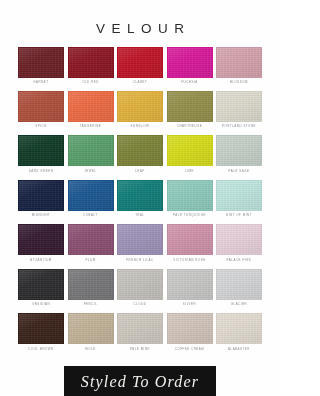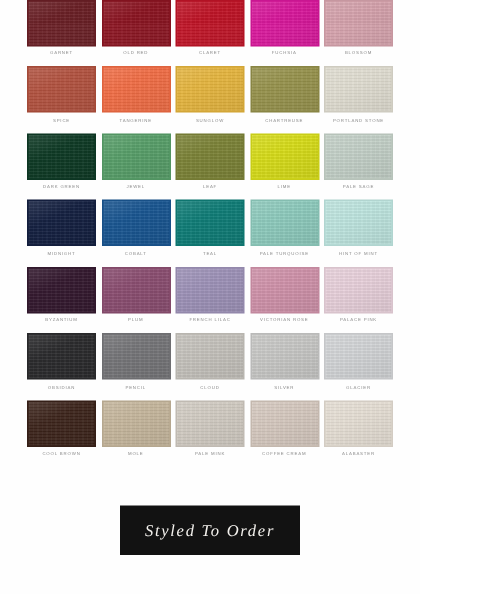--- a/index.html
+++ b/index.html
@@ -121,31 +121,34 @@
   }
   .footer-plaque {
     background: #121212;
     color: #f4f2ee;
     padding: 7px 17px 8px 17px;
     display: inline-block;
   }
   .footer-text {
     font-family: "Liberation Serif", serif;
     font-style: italic;
-    font-size: 11px;
+    font-size: 16px;
     letter-spacing: 1.15px;
     line-height: 1;
     white-space: nowrap;
   }
 </style>
 </head>
 <body>
 
 <div class="card" style="background: rgb(254, 254, 254);">
 
+  <div class="header">
+    <h1 class="brand-title">VELOUR</h1>
+  </div>
 
   <div class="grid">
 
   <div class="row">
         <div class="cell">
           <div class="chip" style="background: rgb(107, 32, 38);"></div>
           <div class="chip-label" style="color: rgb(138, 138, 138);">GARNET</div>
         </div>
         <div class="cell">
           <div class="chip" style="background: rgb(140, 21, 34);"></div>

